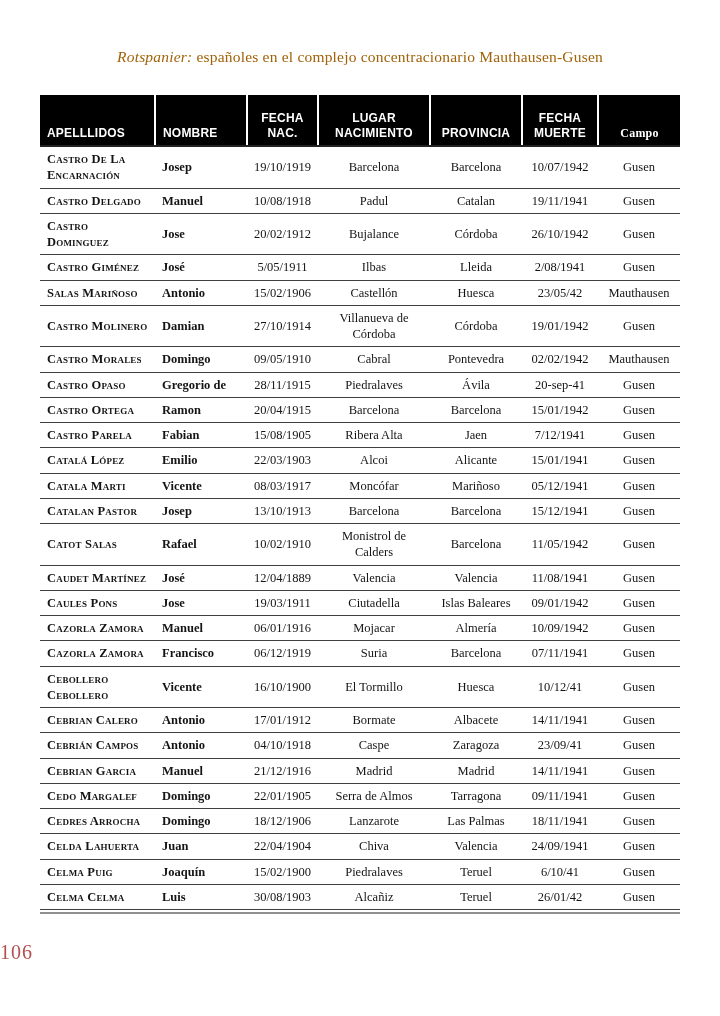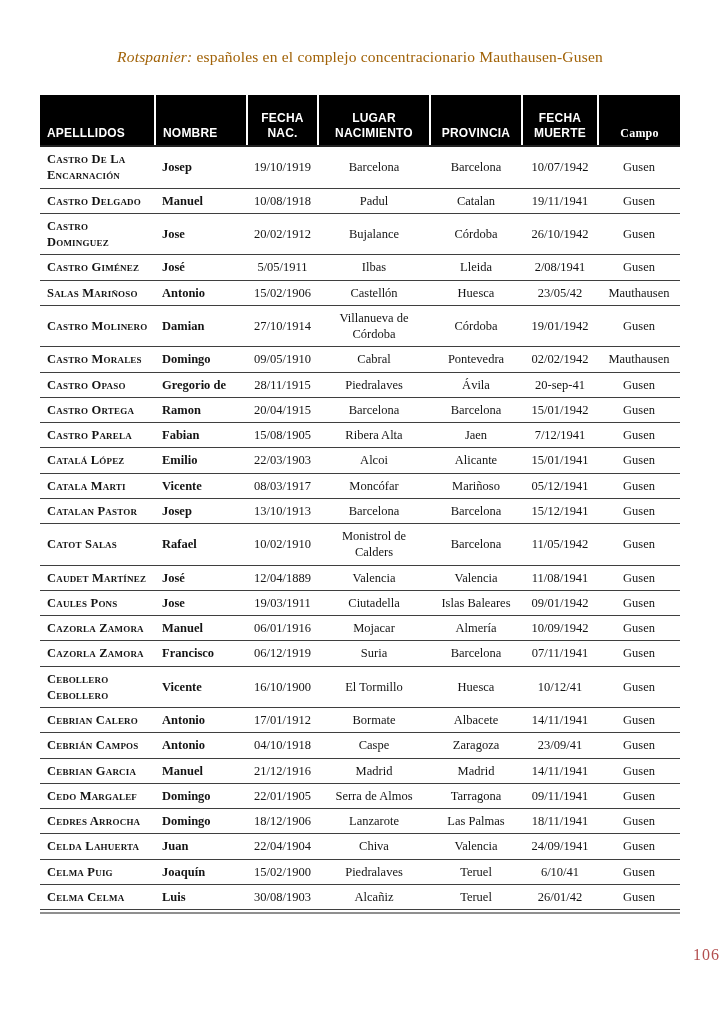--- a/index.html
+++ b/index.html
@@ -68,23 +68,23 @@
   .bottom-rule {
     width:640px;
     margin:2px 0 0 40px;
     border-top:2.5px solid #8f8f8f;
     height:0;
   }
   .page-number {
     position:absolute;
     left:0; bottom:52px;
     width:100%;
-    text-align:right;
+    text-align:left;
     color:#b34f4f;
-    font-size:16px;
+    font-size:20px;
     letter-spacing:1px;
   }
 </style>
 </head>
 <body>
 
 <div class="doc-title">
   <span class="italic">Rotspanier:</span><span> españoles en el complejo concentracionario Mauthausen-Gusen</span>
 </div>
 

